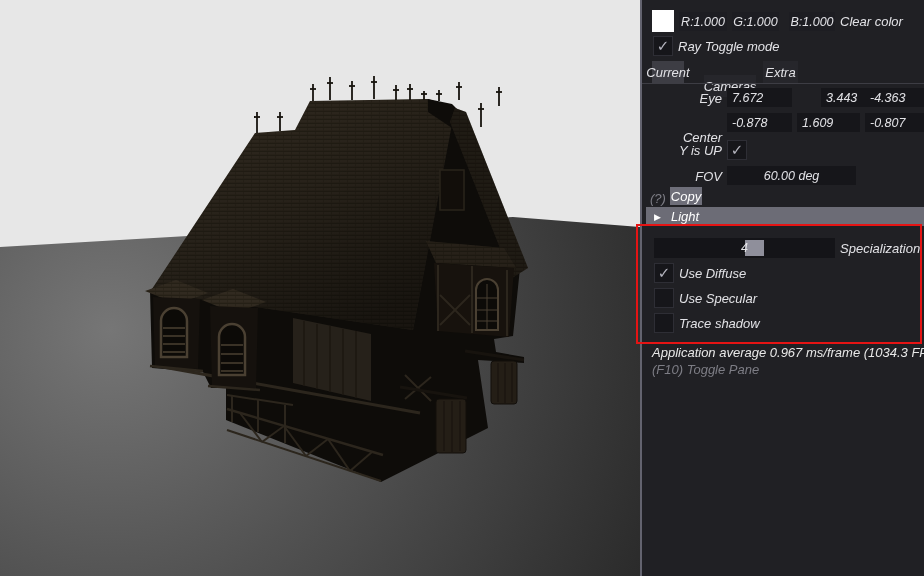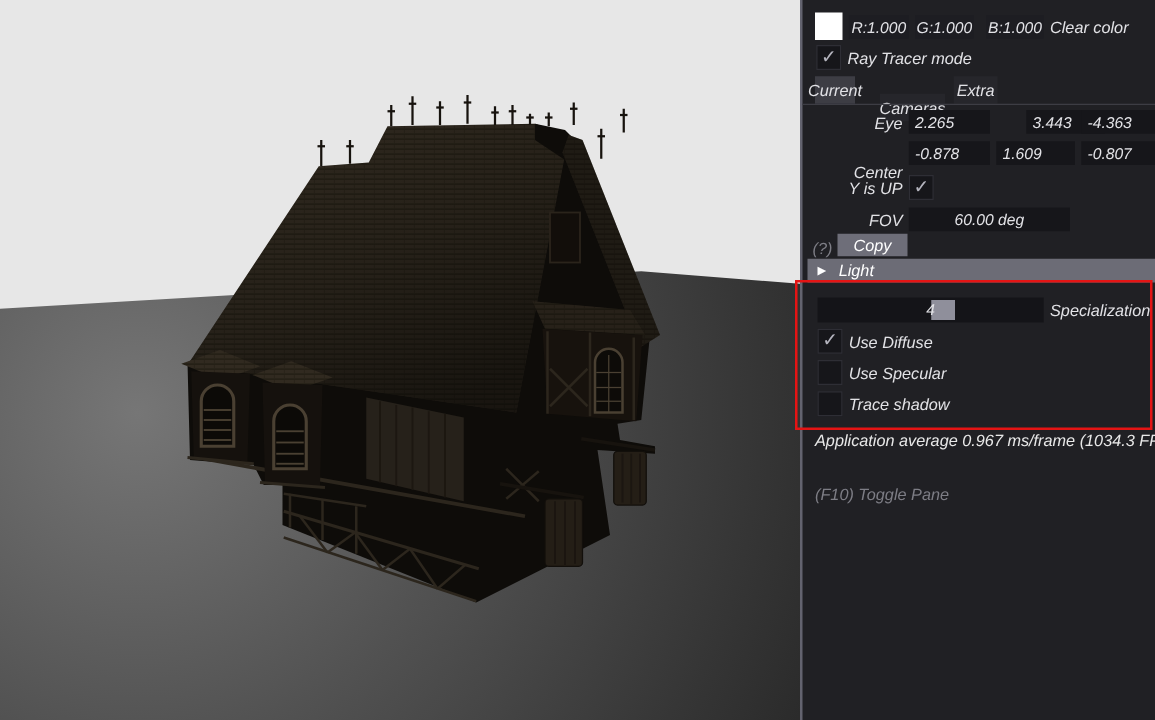--- a/index.html
+++ b/index.html
@@ -205,47 +205,47 @@
 
     <div class="abs swatch"></div>
     <button class="abs chanbtn" style="left:37px;top:12px;width:48px;">R:1.000</button>
     <button class="abs chanbtn" style="left:90px;top:12px;width:47px;">G:1.000</button>
     <button class="abs chanbtn" style="left:147px;top:12px;width:46px;">B:1.000</button>
     <div class="abs lbl" style="left:198px;top:12px;height:19px;">Clear color</div>
 
     <div class="abs checkbox" style="left:11px;top:36px;">
       <span class="checkglyph">✓</span>
     </div>
-    <div class="abs lbl" style="left:36px;top:36px;">Ray Tracer mode</div>
+    <div class="abs lbl" style="left:36px;top:36px;">Ray Toggle mode</div>
 
     <div class="abs tab active" style="left:10px;top:61px;width:32px;">Current</div>
     <div class="abs tab" style="left:62px;top:75px;width:52px;">Cameras</div>
     <div class="abs tab" style="left:121px;top:61px;width:35px;">Extra</div>
     <div class="abs tabline"></div>
 
     <div class="abs lbl rlbl" style="left:0;top:88px;width:80px;">Eye</div>
-    <div class="abs field" style="left:85px;top:88px;width:65px;">2.265</div>
+    <div class="abs field" style="left:85px;top:88px;width:65px;">7.672</div>
     <div class="abs field" style="left:155px;top:88px;width:63px;margin-left:24px;">3.443</div>
     <div class="abs field" style="left:223px;top:88px;width:59px;">-4.363</div>
 
     <div class="abs lbl rlbl" style="left:0;top:127px;width:80px;">Center</div>
     <div class="abs field" style="left:85px;top:113px;width:65px;">-0.878</div>
     <div class="abs field" style="left:155px;top:113px;width:63px;">1.609</div>
     <div class="abs field" style="left:223px;top:113px;width:59px;">-0.807</div>
 
     <div class="abs lbl rlbl" style="left:0;top:140px;width:80px;">Y is UP</div>
     <div class="abs checkbox" style="left:85px;top:140px;">
       <span class="checkglyph">✓</span>
     </div>
 
     <div class="abs lbl rlbl" style="left:0;top:166px;width:80px;">FOV</div>
     <div class="abs field center" style="left:85px;top:166px;width:129px;">60.00 deg</div>
 
     <div class="abs lbl dim" style="left:8px;top:188px;">(?)</div>
-    <button class="abs btn" style="left:28px;top:187px;width:56px;">Copy</button>
+    <button class="abs btn" style="left:28px;top:187px;width:32px;">Copy</button>
 
     <div class="abs header" style="left:4px;top:207px;width:278px;">
       <span class="arrow">▶</span>
       <span>Light</span>
     </div>
 
     <div class="abs slider" style="left:12px;top:238px;width:181px;">
       <div class="grab"></div>
       <div class="val">4</div>
     </div>
@@ -260,17 +260,17 @@
       <span class="checkglyph"></span>
     </div>
     <div class="abs lbl" style="left:37px;top:288px;">Use Specular</div>
 
     <div class="abs checkbox" style="left:12px;top:313px;">
       <span class="checkglyph"></span>
     </div>
     <div class="abs lbl" style="left:37px;top:313px;">Trace shadow</div>
 
     <div class="abs stats" style="left:10px;top:345px;">Application average 0.967 ms/frame (1034.3 FPS)</div>
-    <div class="abs dim" style="left:10px;top:362px;margin-top:26px;">(F10) Toggle Pane</div>
+    <div class="abs dim" style="left:10px;top:362px;">(F10) Toggle Pane</div>
   </div>
 
   <div id="annotation"></div>
 </div>
 
 </body></html>

